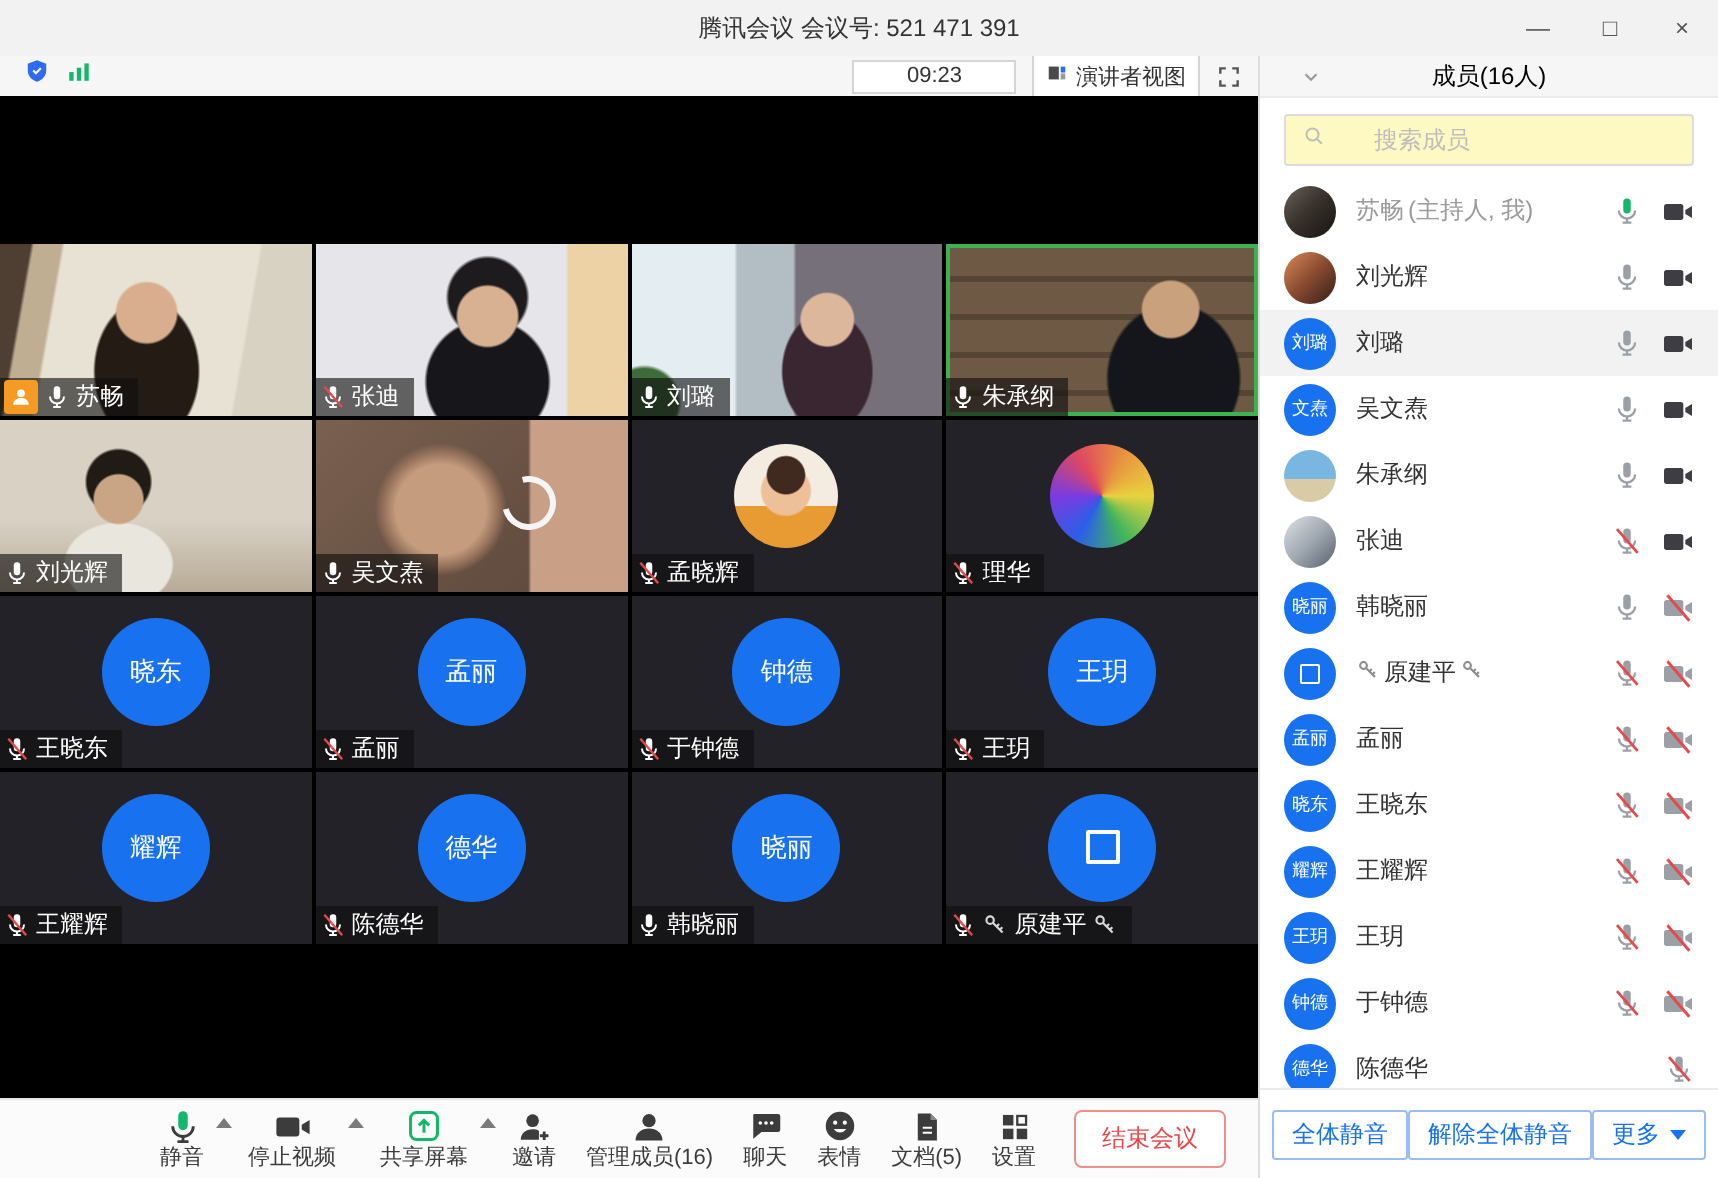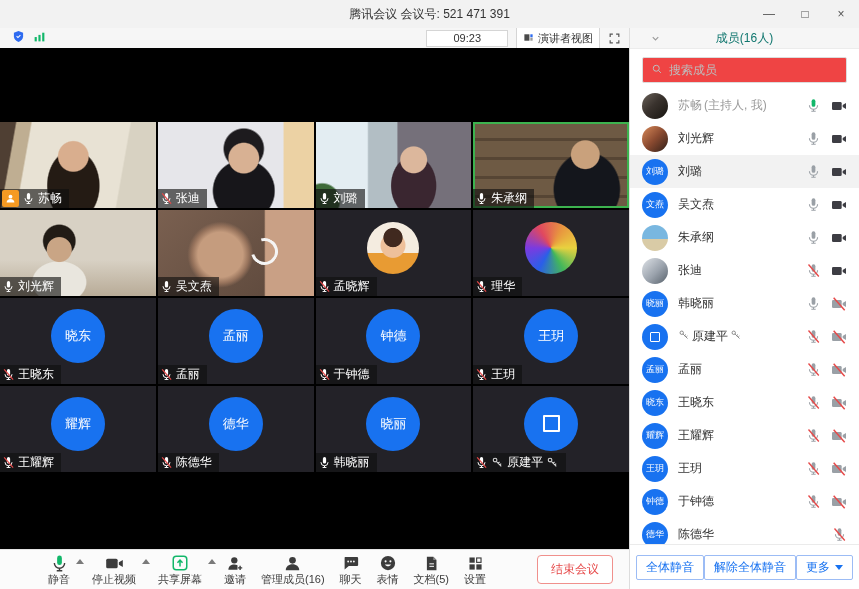--- a/index.html
+++ b/index.html
@@ -37,32 +37,32 @@
   .spinner{position:absolute;width:21px;height:21px;border:3.5px solid #f5f5f5;border-left-color:transparent;border-radius:50%;left:60%;top:33%;transform:rotate(30deg)}
   
   .scene-su{background:radial-gradient(circle 16px at 47% 40%,#d9ae8e 0 92%,rgba(0,0,0,0) 100%),radial-gradient(ellipse 44px 60px at 47% 74%,#241b14 0 58%,rgba(0,0,0,0) 61%),linear-gradient(100deg,#4f3f33 0 9%,#bfae92 10% 18%,#e8e2d4 19% 76%,#d8d2c2 77% 100%)}
   .scene-zhang{background:radial-gradient(circle 16px at 55% 42%,#d8b193 0 92%,rgba(0,0,0,0) 100%),radial-gradient(circle 21px at 55% 31%,#1d1b1e 0 92%,rgba(0,0,0,0) 100%),radial-gradient(ellipse 52px 52px at 55% 80%,#17161a 0 58%,rgba(0,0,0,0) 61%),linear-gradient(90deg,#e6e6ea 0 80%,#ecd2a4 81% 100%)}
   .scene-liulu{background:radial-gradient(circle 14px at 63% 44%,#dcb79c 0 92%,rgba(0,0,0,0) 100%),radial-gradient(ellipse 38px 50px at 63% 74%,#3a2630 0 58%,rgba(0,0,0,0) 61%),radial-gradient(circle 24px at 4% 92%,#3f6b3a 0 70%,rgba(0,0,0,0) 78%),linear-gradient(90deg,#e3edf2 0 33%,#b2bec4 34% 52%,#75707a 53% 100%)}
   .scene-zhu{background:radial-gradient(circle 15px at 72% 38%,#c9a17c 0 92%,rgba(0,0,0,0) 100%),radial-gradient(ellipse 54px 60px at 73% 78%,#14161c 0 60%,rgba(0,0,0,0) 63%),repeating-linear-gradient(180deg,#6e5a44 0 16px,#564534 16px 19px)}
   .scene-liugh{background:radial-gradient(circle 13px at 38% 46%,#c9a585 0 92%,rgba(0,0,0,0) 100%),radial-gradient(circle 17px at 38% 36%,#211b15 0 92%,rgba(0,0,0,0) 100%),radial-gradient(ellipse 44px 34px at 38% 84%,#e9e6de 0 60%,rgba(0,0,0,0) 63%),linear-gradient(180deg,#d8d1c4 0 58%,#b8ab97 100%)}
   .scene-wu{background:linear-gradient(90deg,rgba(0,0,0,0) 0 68%,#c9a085 69% 100%),radial-gradient(circle 33px at 40% 52%,#c59c7e 0 68%,#97735c 86%,rgba(0,0,0,0) 100%),linear-gradient(135deg,#7a6050,#5a463a)}
   
   .toolbar{height:39px;flex:none;background:#fbfbfb;border-top:1px solid #e3e3e3;display:flex;align-items:center}
-  #toolbar-items{display:flex;align-items:center;gap:15px;padding-left:48px}
+  #toolbar-items{display:flex;align-items:center;gap:15px;padding-left:80px}
   .tb-item{display:flex;flex-direction:column;align-items:center;gap:0;cursor:pointer}
   .tb-icon{height:19px;display:flex;align-items:center}
   .tb-label{font-size:11px;color:#3c3c3c;white-space:nowrap;line-height:13px}
   .tb-caret{width:0;height:0;border-left:4px solid transparent;border-right:4px solid transparent;border-bottom:5px solid #7a7a7a;margin:0 -7px 16px -9px;cursor:pointer}
   .end-btn{margin-left:auto;margin-right:16px;padding:5px 13px;border:1px solid #f0908c;color:#e64949;border-radius:4px;background:#fff;font-size:12px;cursor:pointer;font-family:inherit}
   
   .sb-header{height:20px;flex:none;background:#f6f6f6;border-bottom:1px solid #ececec;display:flex;align-items:center;position:relative}
-  .sb-header .hd-title{position:absolute;left:0;right:0;text-align:center;font-size:12px;color:#0f766e}
+  .sb-header .hd-title{position:absolute;left:0;right:0;text-align:center;font-size:12px;color:#000000}
   .hd-chev{margin-left:20px;display:flex;align-items:center;cursor:pointer;z-index:1}
   .search-wrap{padding:8px 12px 6px;flex:none}
-  .search-box{display:flex;align-items:center;gap:4px;border:1px solid #dcdcdc;border-radius:2px;height:24px;padding:0 8px;background:#ef4444}
+  .search-box{display:flex;align-items:center;gap:22px;border:1px solid #dcdcdc;border-radius:2px;height:24px;padding:0 8px;background:#fef9c3}
   .search-box input{border:none;outline:none;font-size:12px;width:100%;color:#333;font-family:inherit;background:transparent}
   .search-box input::placeholder{color:#bdbdbd}
   .member-list{flex:1;overflow:hidden}
   .member-row{height:33px;display:flex;align-items:center;padding:0 12px;cursor:pointer}
   .member-row.hl{background:#f2f2f2}
   .m-avatar{width:26px;height:26px;border-radius:50%;flex:none;display:flex;align-items:center;justify-content:center;color:#fff;font-size:9px;background:#1872f0;overflow:hidden}
   .m-sq{width:8px;height:8px;border:1.5px solid #fff;display:block;border-radius:1px}
   .avp-p1{background:linear-gradient(135deg,#6a625a 0%,#3a332e 45%,#17140f 100%)}
   .avp-p2{background:linear-gradient(135deg,#d98a5a 0%,#8a4a30 50%,#2e1e18 100%)}
   .avp-p3{background:linear-gradient(180deg,#79b7e0 0 55%,#d9cba6 55% 100%)}

